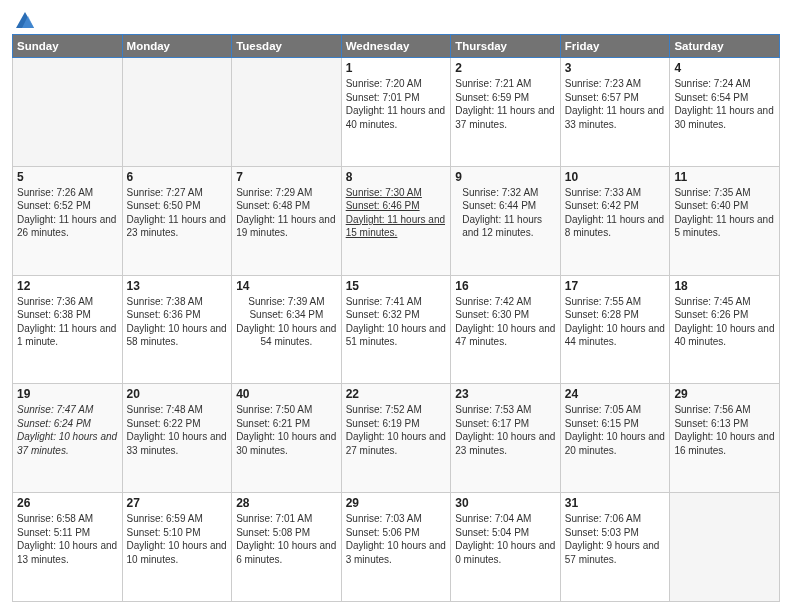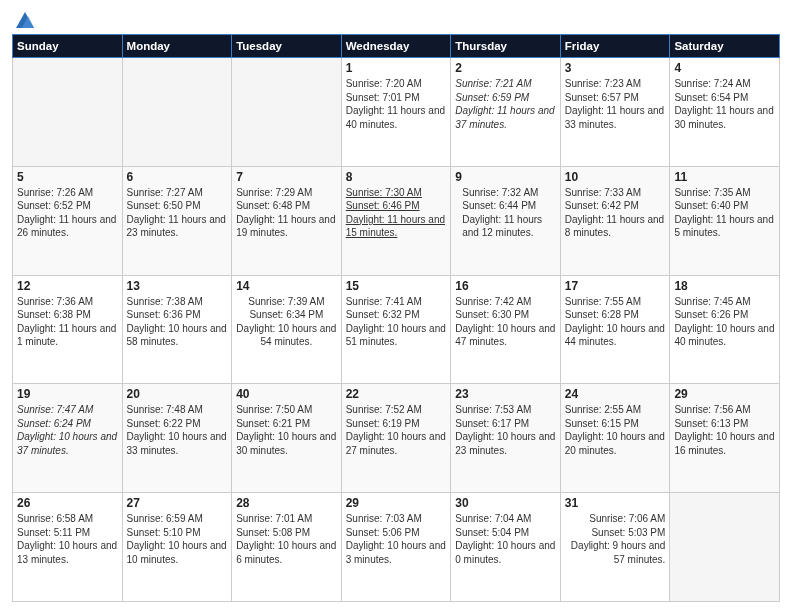--- a/index.html
+++ b/index.html
@@ -48,21 +48,21 @@
       color: #444;
     }
     .calendar {
       flex: 1;
       border: 1px solid #ccc;
       border-collapse: collapse;
       width: 100%;
       table-layout: fixed;
     }
     .calendar th {
-      background: #0f172a;
+      background: #737373;
       color: #fff;
       font-size: 11.5px;
       font-weight: bold;
       padding: 5px 4px;
       border: 1px solid #3a7dc5;
       text-align: left;
     }
     .calendar td {
       border: 1px solid #ccc;
       vertical-align: top;
@@ -129,21 +129,21 @@
           <td class="empty"></td>
           <td class="empty"></td>
           <td>
             <div class="day-number">1</div>
             <div class="day-info" style="white-space: pre-line;">Sunrise: 7:20 AM
 Sunset: 7:01 PM
 Daylight: 11 hours and 40 minutes.</div>
           </td>
           <td>
             <div class="day-number">2</div>
-            <div class="day-info" style="white-space: pre-line; font-style: italic;">Sunrise: 7:21 AM
+            <div class="day-info" style="white-space: pre-line;">Sunrise: 7:21 AM
 Sunset: 6:59 PM
 Daylight: 11 hours and 37 minutes.</div>
           </td>
           <td>
             <div class="day-number">3</div>
             <div class="day-info" style="white-space: pre-line;">Sunrise: 7:23 AM
 Sunset: 6:57 PM
 Daylight: 11 hours and 33 minutes.</div>
           </td>
           <td>
@@ -267,21 +267,21 @@
 Daylight: 10 hours and 27 minutes.</div>
           </td>
           <td>
             <div class="day-number">23</div>
             <div class="day-info" style="white-space: pre-line;">Sunrise: 7:53 AM
 Sunset: 6:17 PM
 Daylight: 10 hours and 23 minutes.</div>
           </td>
           <td>
             <div class="day-number">24</div>
-            <div class="day-info" style="white-space: pre-line;">Sunrise: 2:55 AM
+            <div class="day-info" style="white-space: pre-line;">Sunrise: 7:05 AM
 Sunset: 6:15 PM
 Daylight: 10 hours and 20 minutes.</div>
           </td>
           <td>
             <div class="day-number">29</div>
             <div class="day-info" style="white-space: pre-line;">Sunrise: 7:56 AM
 Sunset: 6:13 PM
 Daylight: 10 hours and 16 minutes.</div>
           </td>
         </tr>
@@ -311,21 +311,21 @@
 Daylight: 10 hours and 3 minutes.</div>
           </td>
           <td>
             <div class="day-number">30</div>
             <div class="day-info" style="white-space: pre-line;">Sunrise: 7:04 AM
 Sunset: 5:04 PM
 Daylight: 10 hours and 0 minutes.</div>
           </td>
           <td>
             <div class="day-number">31</div>
-            <div class="day-info" style="white-space: pre-line; text-align: right;">Sunrise: 7:06 AM
+            <div class="day-info" style="white-space: pre-line;">Sunrise: 7:06 AM
 Sunset: 5:03 PM
 Daylight: 9 hours and 57 minutes.</div>
           </td>
           <td class="empty"></td>
         </tr>
       </tbody>
   </table>
 </div>
 
 </body></html>

